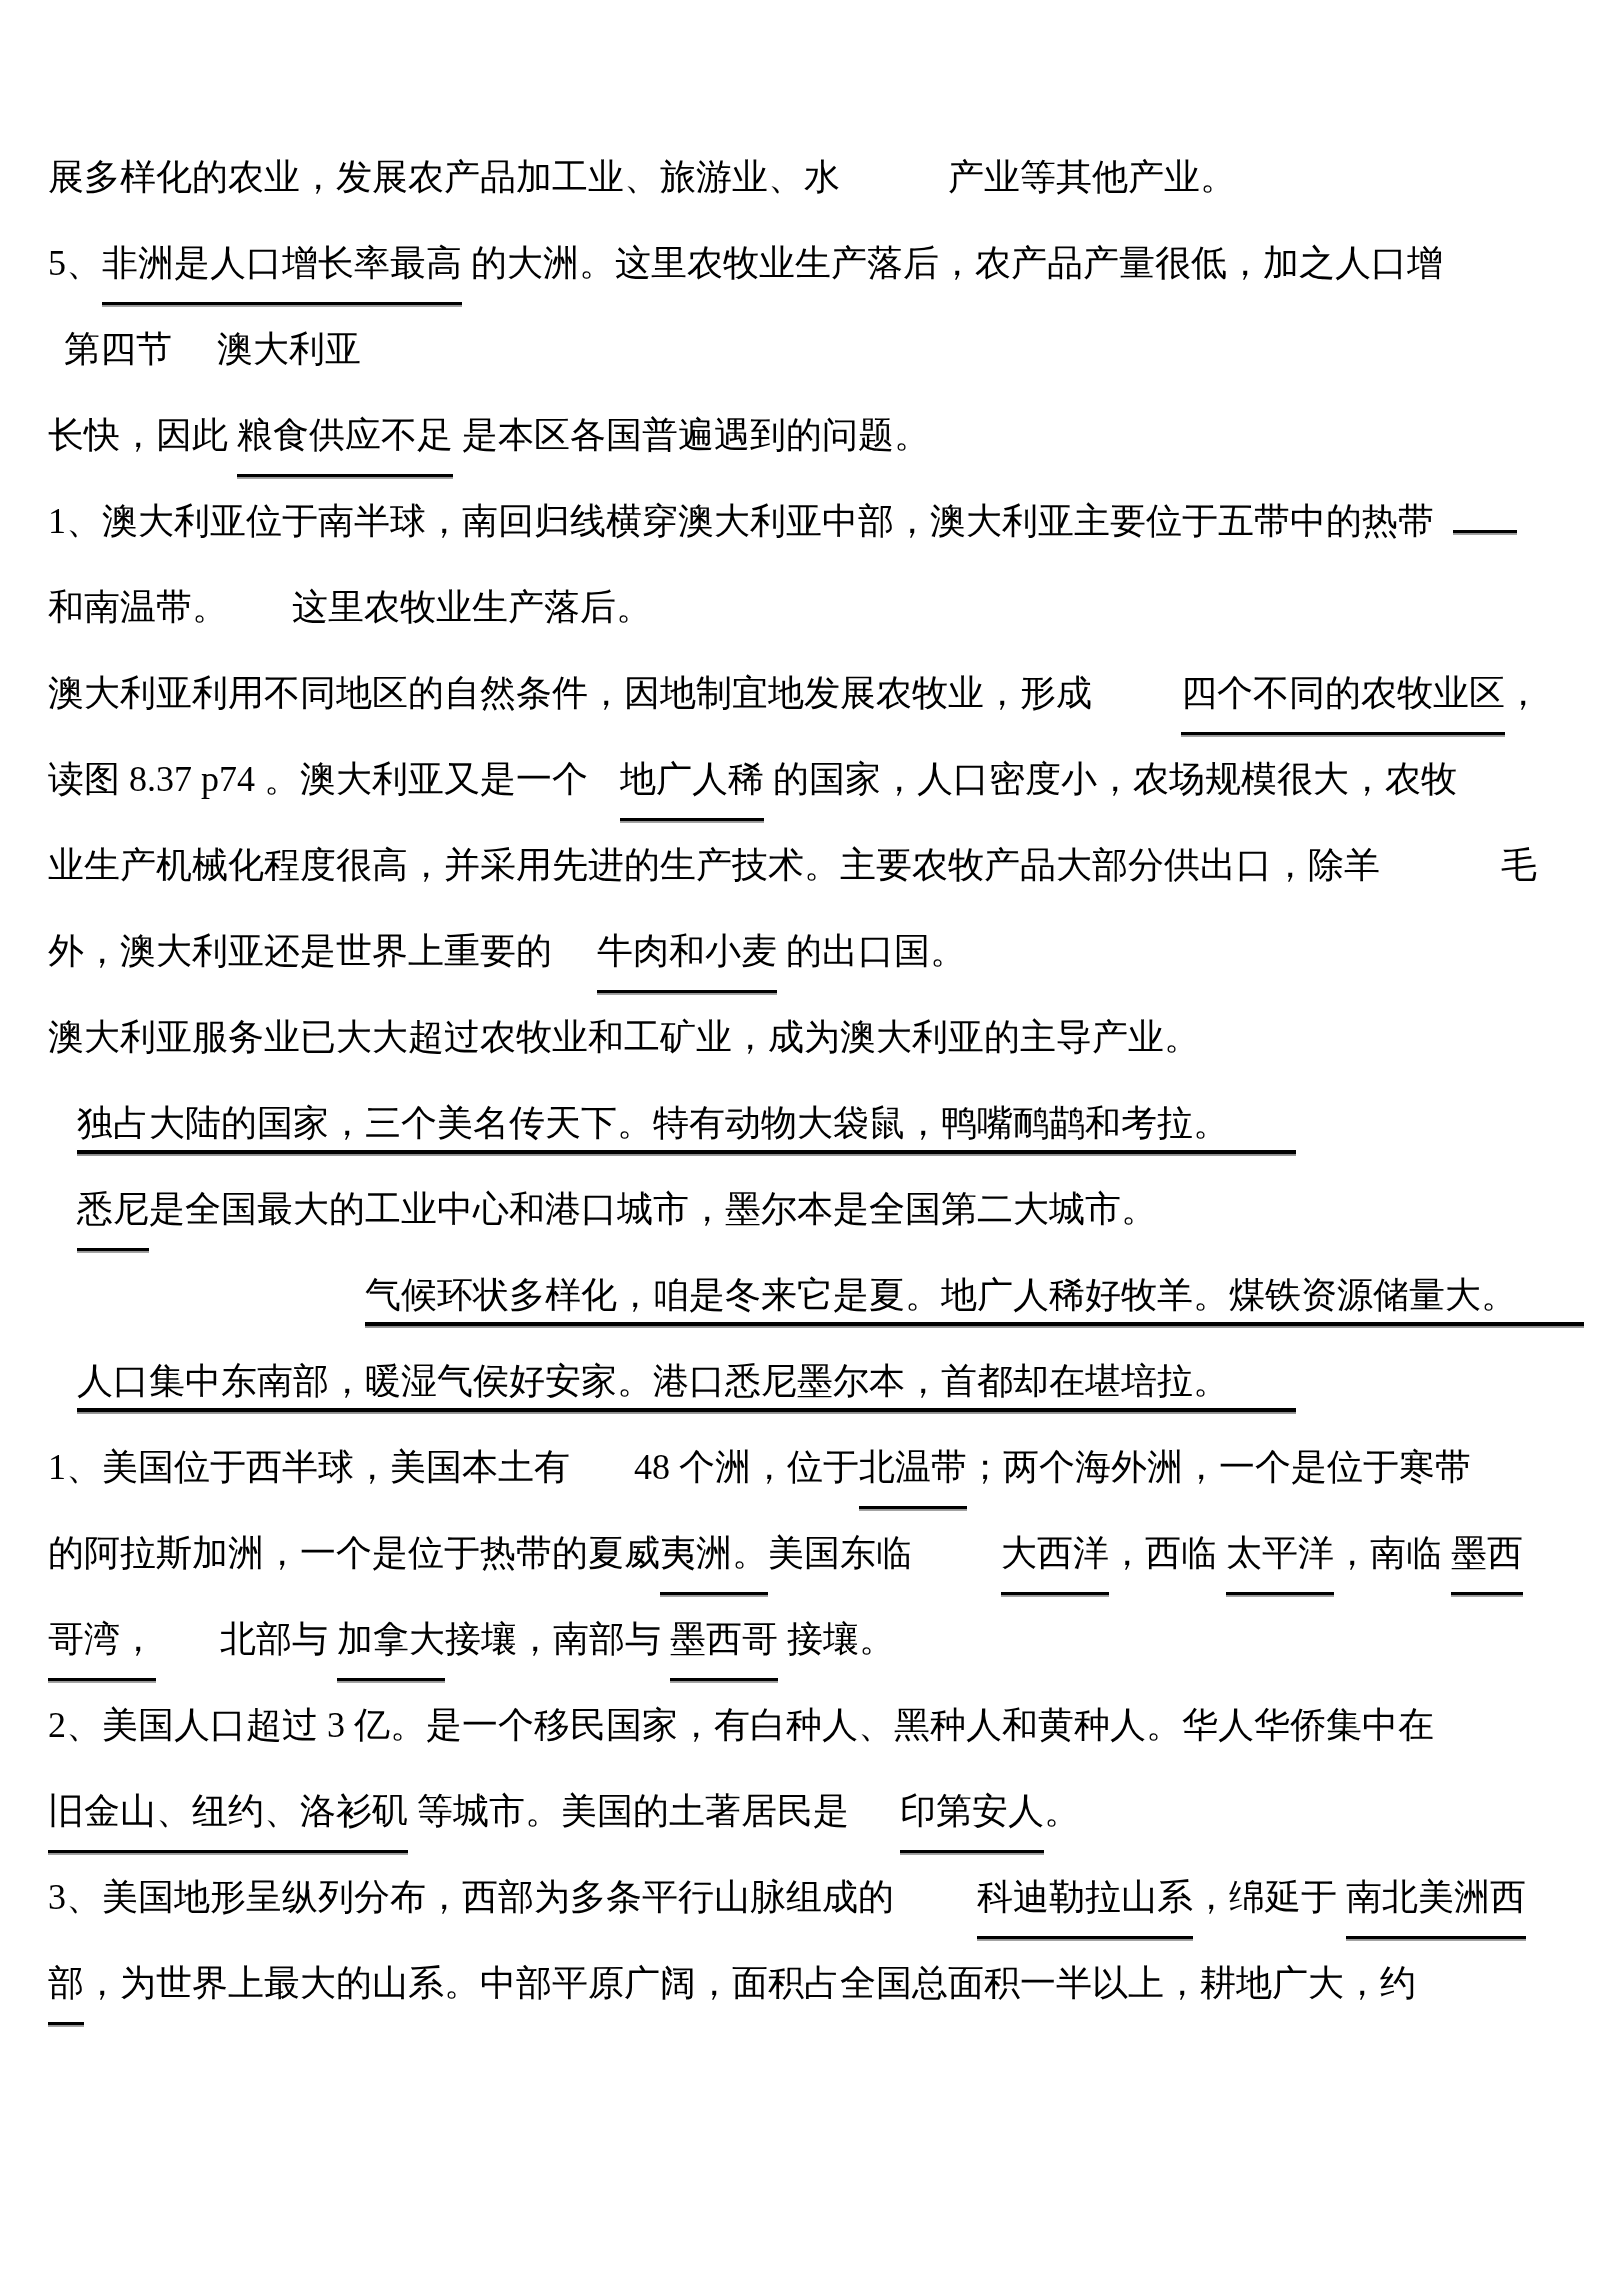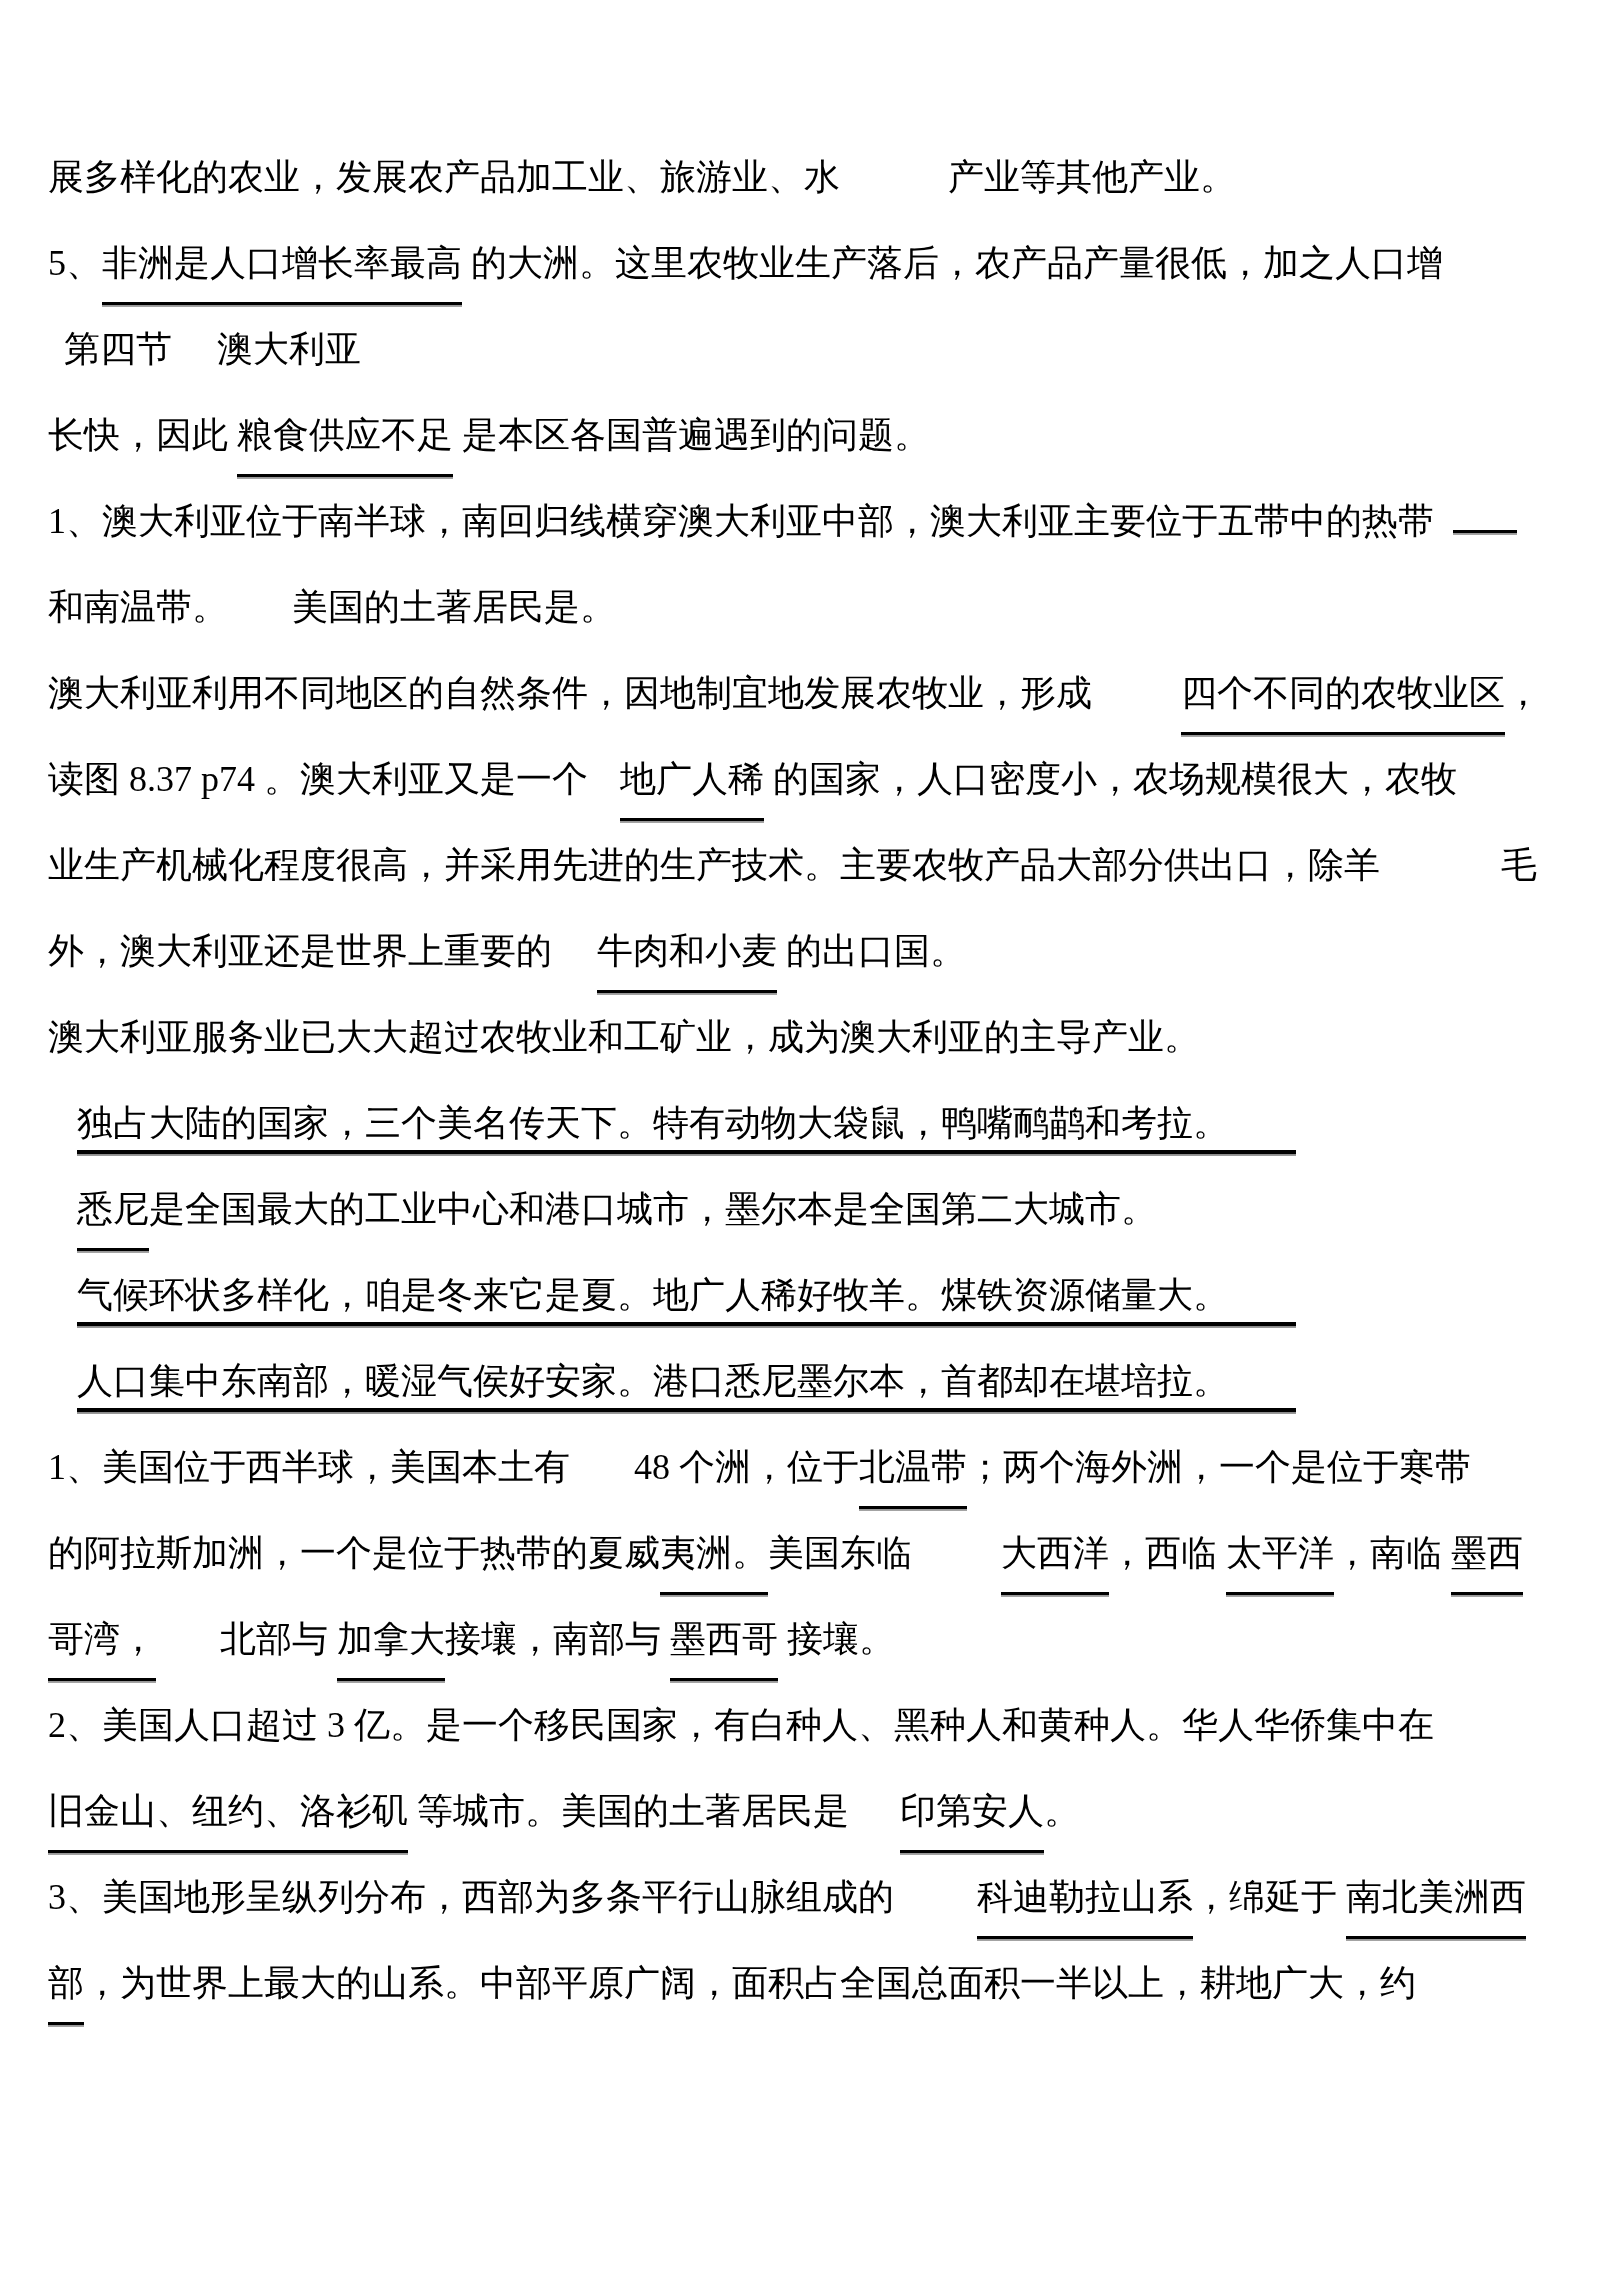--- a/index.html
+++ b/index.html
@@ -55,29 +55,29 @@
 </head>
 <body>
 
 <div class="page">
   <div class="doc-body">
       <div class="line"><span>展多样化的农业，发展农产品加工业、旅游业、水</span><span class="gap" style="width: 108px;"></span><span>产业等其他产业。</span></div>
       <div class="line"><span>5、</span><span class="u">非洲是人口增长率最高</span><span> 的大洲。这里农牧业生产落后，农产品产量很低，加之人口增</span></div>
       <div class="line" style="padding-left: 16px;"><span>第四节</span><span class="gap" style="width: 45px;"></span><span>澳大利亚</span></div>
       <div class="line"><span>长快，因此 </span><span class="u">粮食供应不足</span><span> 是本区各国普遍遇到的问题。</span></div>
       <div class="line"><span>1、澳大利亚位于南半球，南回归线横穿澳大利亚中部，澳大利亚主要位于五带中的热带</span><span class="gap" style="width: 19px;"></span><span class="blank" style="width: 64px;"></span></div>
-      <div class="line"><span>和南温带。</span><span class="gap" style="width: 64px;"></span><span>美国的土著居民是。</span></div>
+      <div class="line"><span>和南温带。</span><span class="gap" style="width: 64px;"></span><span>这里农牧业生产落后。</span></div>
       <div class="line"><span>澳大利亚利用不同地区的自然条件，因地制宜地发展农牧业，形成</span><span class="gap" style="width: 89px;"></span><span class="u">四个不同的农牧业区</span><span>，</span></div>
       <div class="line"><span>读图 8.37 p74 。澳大利亚又是一个</span><span class="gap" style="width: 32px;"></span><span class="u">地广人稀</span><span> 的国家，人口密度小，农场规模很大，农牧</span></div>
       <div class="line"><span>业生产机械化程度很高，并采用先进的生产技术。主要农牧产品大部分供出口，除羊</span><span class="gap" style="width: 121px;"></span><span>毛</span></div>
       <div class="line"><span>外，澳大利亚还是世界上重要的</span><span class="gap" style="width: 45px;"></span><span class="u">牛肉和小麦</span><span> 的出口国。</span></div>
       <div class="line"><span>澳大利亚服务业已大大超过农牧业和工矿业，成为澳大利亚的主导产业。</span></div>
       <div class="line" style="padding-left: 29px;"><span class="u u-full">独占大陆的国家，三个美名传天下。特有动物大袋鼠，鸭嘴鸸鹋和考拉。</span></div>
       <div class="line" style="padding-left: 29px;"><span class="u">悉尼</span><span>是全国最大的工业中心和港口城市，墨尔本是全国第二大城市。</span></div>
-      <div class="line" style="padding-left: 29px;"><span class="u u-full">气候环状多样化，咱是冬来它是夏。地广人稀好牧羊。煤铁资源储量大。</span></div>
+      <div class="line" style="padding-left: 29px; text-align: right;"><span class="u u-full">气候环状多样化，咱是冬来它是夏。地广人稀好牧羊。煤铁资源储量大。</span></div>
       <div class="line" style="padding-left: 29px;"><span class="u u-full">人口集中东南部，暖湿气侯好安家。港口悉尼墨尔本，首都却在堪培拉。</span></div>
       <div class="line"><span>1、美国位于西半球，美国本土有</span><span class="gap" style="width: 64px;"></span><span>48 个洲，位于</span><span class="u">北温带</span><span>；两个海外洲，一个是位于寒带</span></div>
       <div class="line"><span>的阿拉斯加洲，一个是位于热带的夏威</span><span class="u">夷洲。</span><span>美国东临</span><span class="gap" style="width: 89px;"></span><span class="u">大西洋</span><span>，西临 </span><span class="u">太平洋</span><span>，南临 </span><span class="u">墨西</span></div>
       <div class="line"><span class="u">哥湾，</span><span class="gap" style="width: 64px;"></span><span>北部与 </span><span class="u">加拿大</span><span>接壤，南部与 </span><span class="u">墨西哥</span><span> 接壤。</span></div>
       <div class="line"><span>2、美国人口超过 3 亿。是一个移民国家，有白种人、黑种人和黄种人。华人华侨集中在</span></div>
       <div class="line"><span class="u">旧金山、纽约、洛衫矶</span><span> 等城市。美国的土著居民是</span><span class="gap" style="width: 51px;"></span><span class="u">印第安人</span><span>。</span></div>
       <div class="line"><span>3、美国地形呈纵列分布，西部为多条平行山脉组成的</span><span class="gap" style="width: 83px;"></span><span class="u">科迪勒拉山系</span><span>，绵延于 </span><span class="u">南北美洲西</span></div>
       <div class="line"><span class="u">部</span><span>，为世界上最大的山系。中部平原广阔，面积占全国总面积一半以上，耕地广大，约</span></div>
     </div>
 </div>

